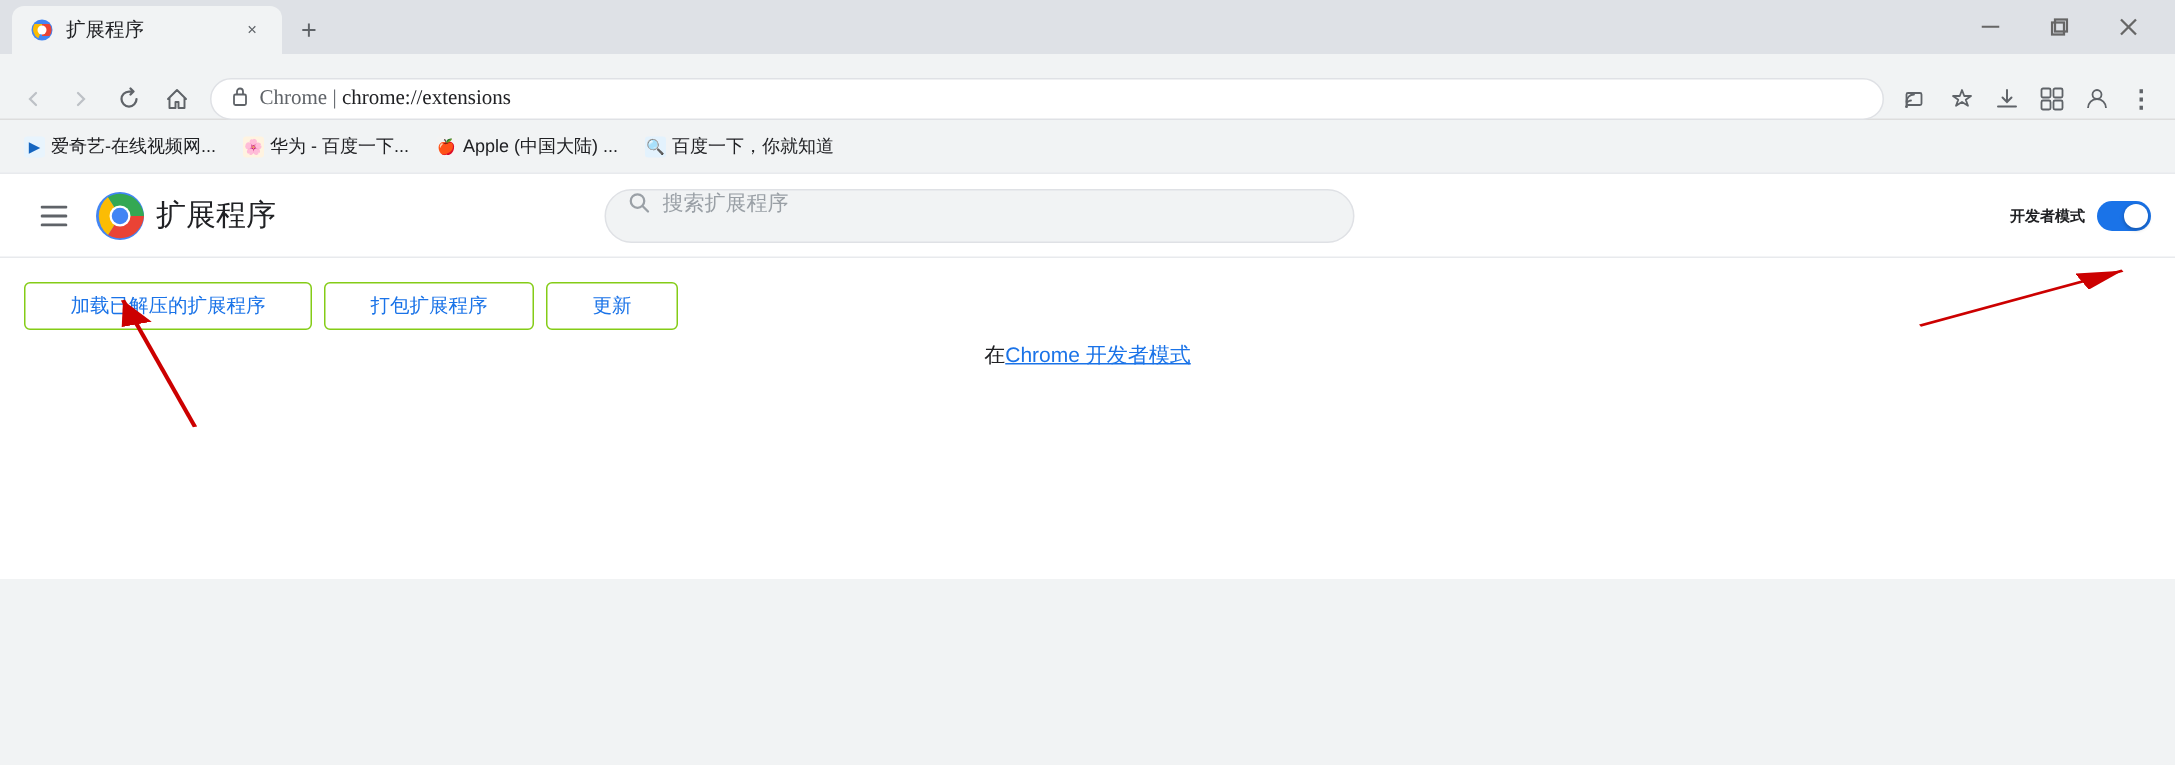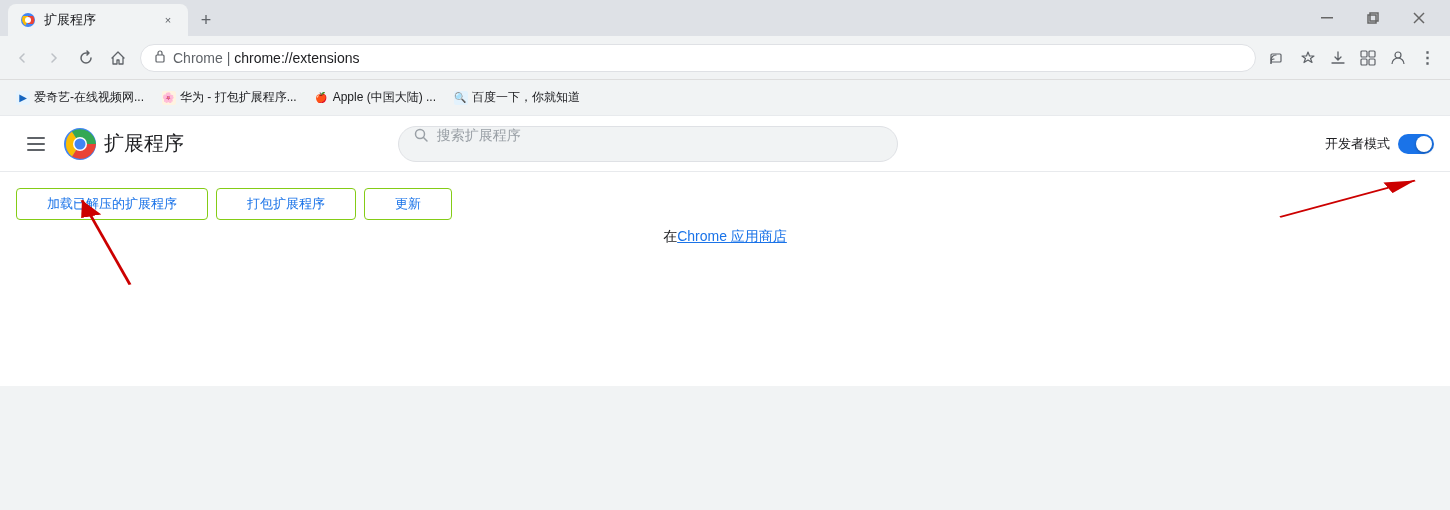--- a/index.html
+++ b/index.html
@@ -13,21 +13,21 @@
     .tab-active { background: #f1f3f4; border-radius: 8px 8px 0 0; height: 32px; display: flex; align-items: center; padding: 0 12px; gap: 8px; font-size: 13px; color: #202124; min-width: 180px; max-width: 240px; position: relative; }
     .tab-favicon { width: 16px; height: 16px; display: flex; align-items: center; justify-content: center; }
     .tab-favicon svg { width: 16px; height: 16px; }
     .tab-label { font-size: 13px; color: #202124; flex: 1; }
     .tab-close { width: 16px; height: 16px; border-radius: 50%; display: flex; align-items: center; justify-content: center; font-size: 11px; color: #5f6368; cursor: pointer; }
     .new-tab-btn { width: 28px; height: 28px; border-radius: 50%; display: flex; align-items: center; justify-content: center; font-size: 18px; color: #5f6368; cursor: pointer; margin-left: 4px; margin-bottom: 2px; }
     .window-controls { margin-left: auto; display: flex; align-items: center; padding-right: 8px; gap: 0; }
     .win-btn { width: 46px; height: 36px; display: flex; align-items: center; justify-content: center; font-size: 12px; color: #444; cursor: pointer; }
 
     
-    .address-bar-row { height: 44px; background: #f1f3f4; display: flex; align-items: center; padding: 16px 8px; gap: 4px; border-bottom: 1px solid #ddd; }
+    .address-bar-row { height: 44px; background: #f1f3f4; display: flex; align-items: flex-start; padding: 16px 8px; gap: 4px; border-bottom: 1px solid #ddd; font-family: Liberation Serif, serif; }
     .nav-btn { width: 28px; height: 28px; border-radius: 50%; display: flex; align-items: center; justify-content: center; color: #5f6368; cursor: pointer; font-size: 14px; }
     .nav-btn.disabled { color: #bdc1c6; cursor: default; }
     .address-bar { flex: 1; height: 28px; background: white; border-radius: 14px; display: flex; align-items: center; padding: 0 12px; gap: 6px; border: 1px solid #dfe1e5; margin: 0 4px; }
     .address-text { font-size: 14px; color: #202124; flex: 1; }
     .address-text .chrome-text { color: #5f6368; }
     .address-text .url-text { color: #202124; }
     .toolbar-right { display: flex; align-items: center; gap: 2px; }
     .toolbar-icon { width: 28px; height: 28px; border-radius: 50%; display: flex; align-items: center; justify-content: center; color: #5f6368; cursor: pointer; font-size: 14px; }
 
     
@@ -39,21 +39,21 @@
     .page-content { flex: 1; background: white; display: flex; flex-direction: column; overflow: hidden; }
 
     
     .ext-header { height: 56px; display: flex; align-items: center; padding: 0 16px; border-bottom: 1px solid #e8eaed; background: white; }
     .menu-icon { width: 40px; height: 40px; border-radius: 50%; display: flex; align-items: center; justify-content: center; cursor: pointer; color: #5f6368; font-size: 18px; }
     .chrome-logo { width: 32px; height: 32px; margin: 0 8px; }
     .ext-title { font-size: 20px; color: #202124; font-weight: 400; }
     .ext-search { flex: 1; max-width: 500px; margin: 0 auto; height: 36px; background: #f1f3f4; border-radius: 18px; display: flex; align-items: flex-start; padding: 0 14px; gap: 8px; border: 1px solid #dfe1e5; }
     .search-input-text { font-size: 14px; color: #9aa0a6; }
     .dev-mode-section { margin-left: auto; display: flex; align-items: center; gap: 8px; }
-    .dev-mode-label { font-size: 13px; color: #202124; }
+    .dev-mode-label { font-size: 10px; color: #202124; font-weight: bold; }
     .toggle-switch { width: 36px; height: 20px; background: #1a73e8; border-radius: 10px; position: relative; cursor: pointer; }
     .toggle-knob { width: 16px; height: 16px; background: white; border-radius: 50%; position: absolute; top: 2px; right: 2px; box-shadow: 0 1px 3px rgba(0,0,0,0.3); }
 
     
     .action-bar { padding: 16px 16px 8px; display: flex; gap: 8px; background: white; }
     .action-btn { height: 32px; padding: 0 30px; border: 1px solid #84cc16; border-radius: 4px; background: white; font-size: 13px; color: #1a73e8; cursor: pointer; display: flex; align-items: center; }
 
     
     .empty-state { flex: 1; display: flex; align-items: center; justify-content: center; font-size: 14px; color: #202124; }
     .store-link { color: #1a73e8; text-decoration: underline; cursor: pointer; }
@@ -170,21 +170,21 @@
     </div>
   </div>
 
   <div class="bookmarks-bar">
     <div class="bookmark-item">
       <span class="bookmark-favicon" style="background:#e8f4fd;color:#1565c0;">▶</span>
       <span>爱奇艺-在线视频网...</span>
     </div>
     <div class="bookmark-item">
       <span class="bookmark-favicon" style="background:#fff3e0;color:#e65100;">🌸</span>
-      <span>华为 - 打包扩展程序...</span>
+      <span>华为 - 百度一下...</span>
     </div>
     <div class="bookmark-item">
       <span class="bookmark-favicon" style="background:#f3f3f3;color:#333;">🍎</span>
       <span>Apple (中国大陆) ...</span>
     </div>
     <div class="bookmark-item">
       <span class="bookmark-favicon" style="background:#e3f2fd;color:#1565c0;">🔍</span>
       <span>百度一下，你就知道</span>
     </div>
   </div>
@@ -230,21 +230,21 @@
 
     <div class="page-wrapper">
       <div class="action-bar">
         <button class="action-btn">加载已解压的扩展程序</button>
         <button class="action-btn">打包扩展程序</button>
         <button class="action-btn">更新</button>
       </div>
 
       <div class="empty-state">
         <span>在 </span>
-        <a class="store-link">Chrome 应用商店</a>
+        <a class="store-link">Chrome 开发者模式</a>
       </div>
 
       <svg class="arrows-svg" viewBox="0 0 1450 380" preserveAspectRatio="none">
 
         <defs>
           <marker id="arrowhead1" markerWidth="10" markerHeight="7" refX="10" refY="3.5" orient="auto">
             <polygon points="0 0, 10 3.5, 0 7" fill="#cc0000"></polygon>
           </marker>
           <marker id="arrowhead2" markerWidth="10" markerHeight="7" refX="10" refY="3.5" orient="auto">
             <polygon points="0 0, 10 3.5, 0 7" fill="#cc0000"></polygon>

